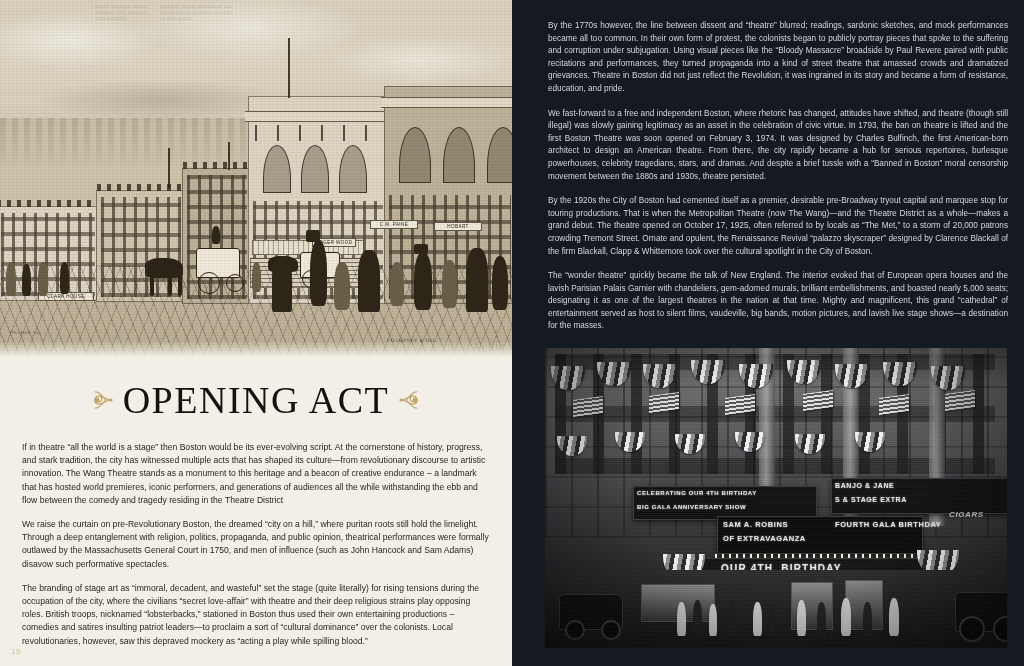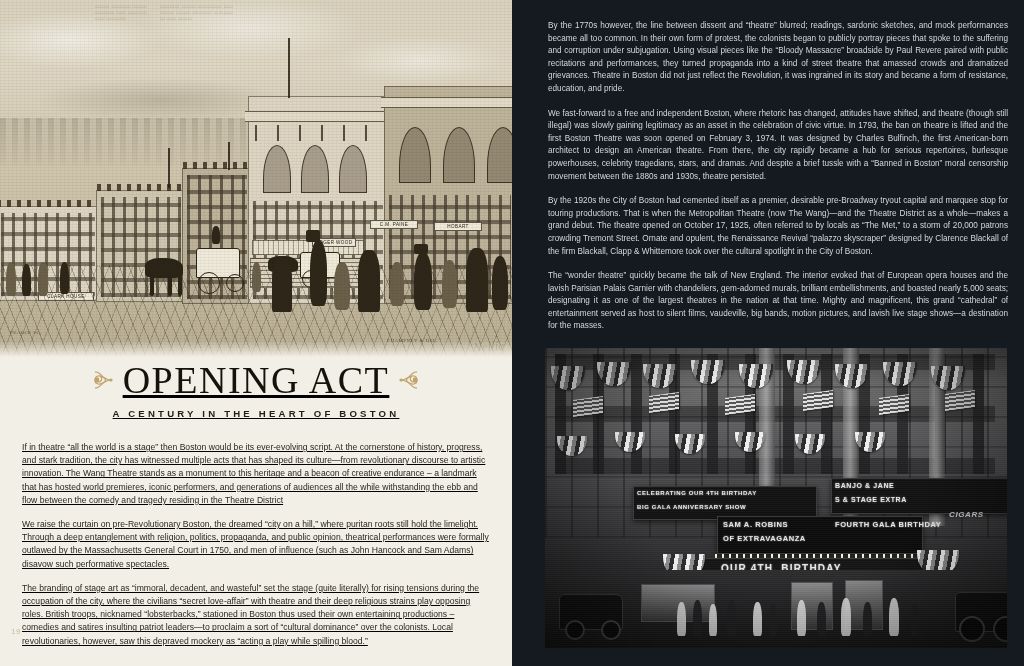--- a/index.html
+++ b/index.html
@@ -127,21 +127,21 @@
   .eng-fade{
     position:absolute;left:0;bottom:0;width:512px;height:16px;
     background:linear-gradient(180deg, rgba(242,239,230,0), rgba(242,239,230,1));
   }
   .eng-toptext{
     position:absolute;top:4px;color:#9a8d70;font-size:5px;line-height:6px;
     font-family:"Liberation Serif", serif;opacity:.55;letter-spacing:.2px;
   }
 
   
-  .left-body{position:absolute;left:0;top:337px;width:512px;height:309px;text-decoration:underline;}
+  .left-body{position:absolute;left:0;top:357px;width:512px;height:309px;}
   .title-wrap{text-align:center;margin-top:24px;position:relative;}
   .title-row{display:flex;align-items:center;justify-content:center;gap:10px;}
   .flourish{width:22px;height:26px;flex:none;}
   .big-title{
     font-family:"Liberation Serif", serif;
     font-size:38px;letter-spacing:1.5px;color:#15120c;font-weight:400;
     line-height:38px;
   }
   .sub-title{
     margin-top:9px;font-family:"Liberation Sans", sans-serif;
@@ -372,21 +372,20 @@
             <g fill="none" stroke="#c2a36a" stroke-width="1.1" transform="translate(22,0) scale(-1,1)">
               <path d="M20 13 C14 13, 12 8, 7 9 C3 10, 3 15, 7 15 C11 15, 12 11, 9 9"></path>
               <path d="M20 13 C14 13, 12 18, 7 17 C3 16, 3 11, 7 11"></path>
               <path d="M15 13 C12 10, 8 4, 4 5"></path>
               <path d="M15 13 C12 16, 8 22, 4 21"></path>
             </g>
             <circle cx="2" cy="13" r="1.6" fill="#c2a36a"></circle>
             <circle cx="16" cy="13" r="2.4" fill="#c2a36a"></circle>
           </svg>
         </div>
-        <div class="sub-title">A CENTURY IN THE HEART OF BOSTON</div>
       </div>
 
       <div class="paras">
         <p>If in theatre “all the world is a stage” then Boston would be its ever-evolving script. At the cornerstone of history, progress, and stark tradition, the city has witnessed multiple acts that has shaped its culture—from revolutionary discourse to artistic innovation. The Wang Theatre stands as a monument to this heritage and a beacon of creative endurance – a landmark that has hosted world premieres, iconic performers, and generations of audiences all the while withstanding the ebb and flow between the comedy and tragedy residing in the Theatre District</p>
         <p>We raise the curtain on pre-Revolutionary Boston, the dreamed “city on a hill,” where puritan roots still hold the limelight. Through a deep entanglement with religion, politics, propaganda, and public opinion, theatrical performances were formally outlawed by the Massachusetts General Court in 1750, and men of influence (such as John Hancock and Sam Adams) disavow such performative spectacles.</p>
         <p>The branding of stage art as “immoral, decadent, and wasteful” set the stage (quite literally) for rising tensions during the occupation of the city, where the civilians “secret love-affair” with theatre and their deep religious strains play opposing roles. British troops, nicknamed “lobsterbacks,” stationed in Boston thus used their own entertaining productions – comedies and satires insulting patriot leaders—to proclaim a sort of “cultural dominance” over the colonists. Local revolutionaries, however, saw this depraved mockery as “acting a play while spilling blood.”</p>
       </div>
 
       <div class="folio">19</div>
     </div>

